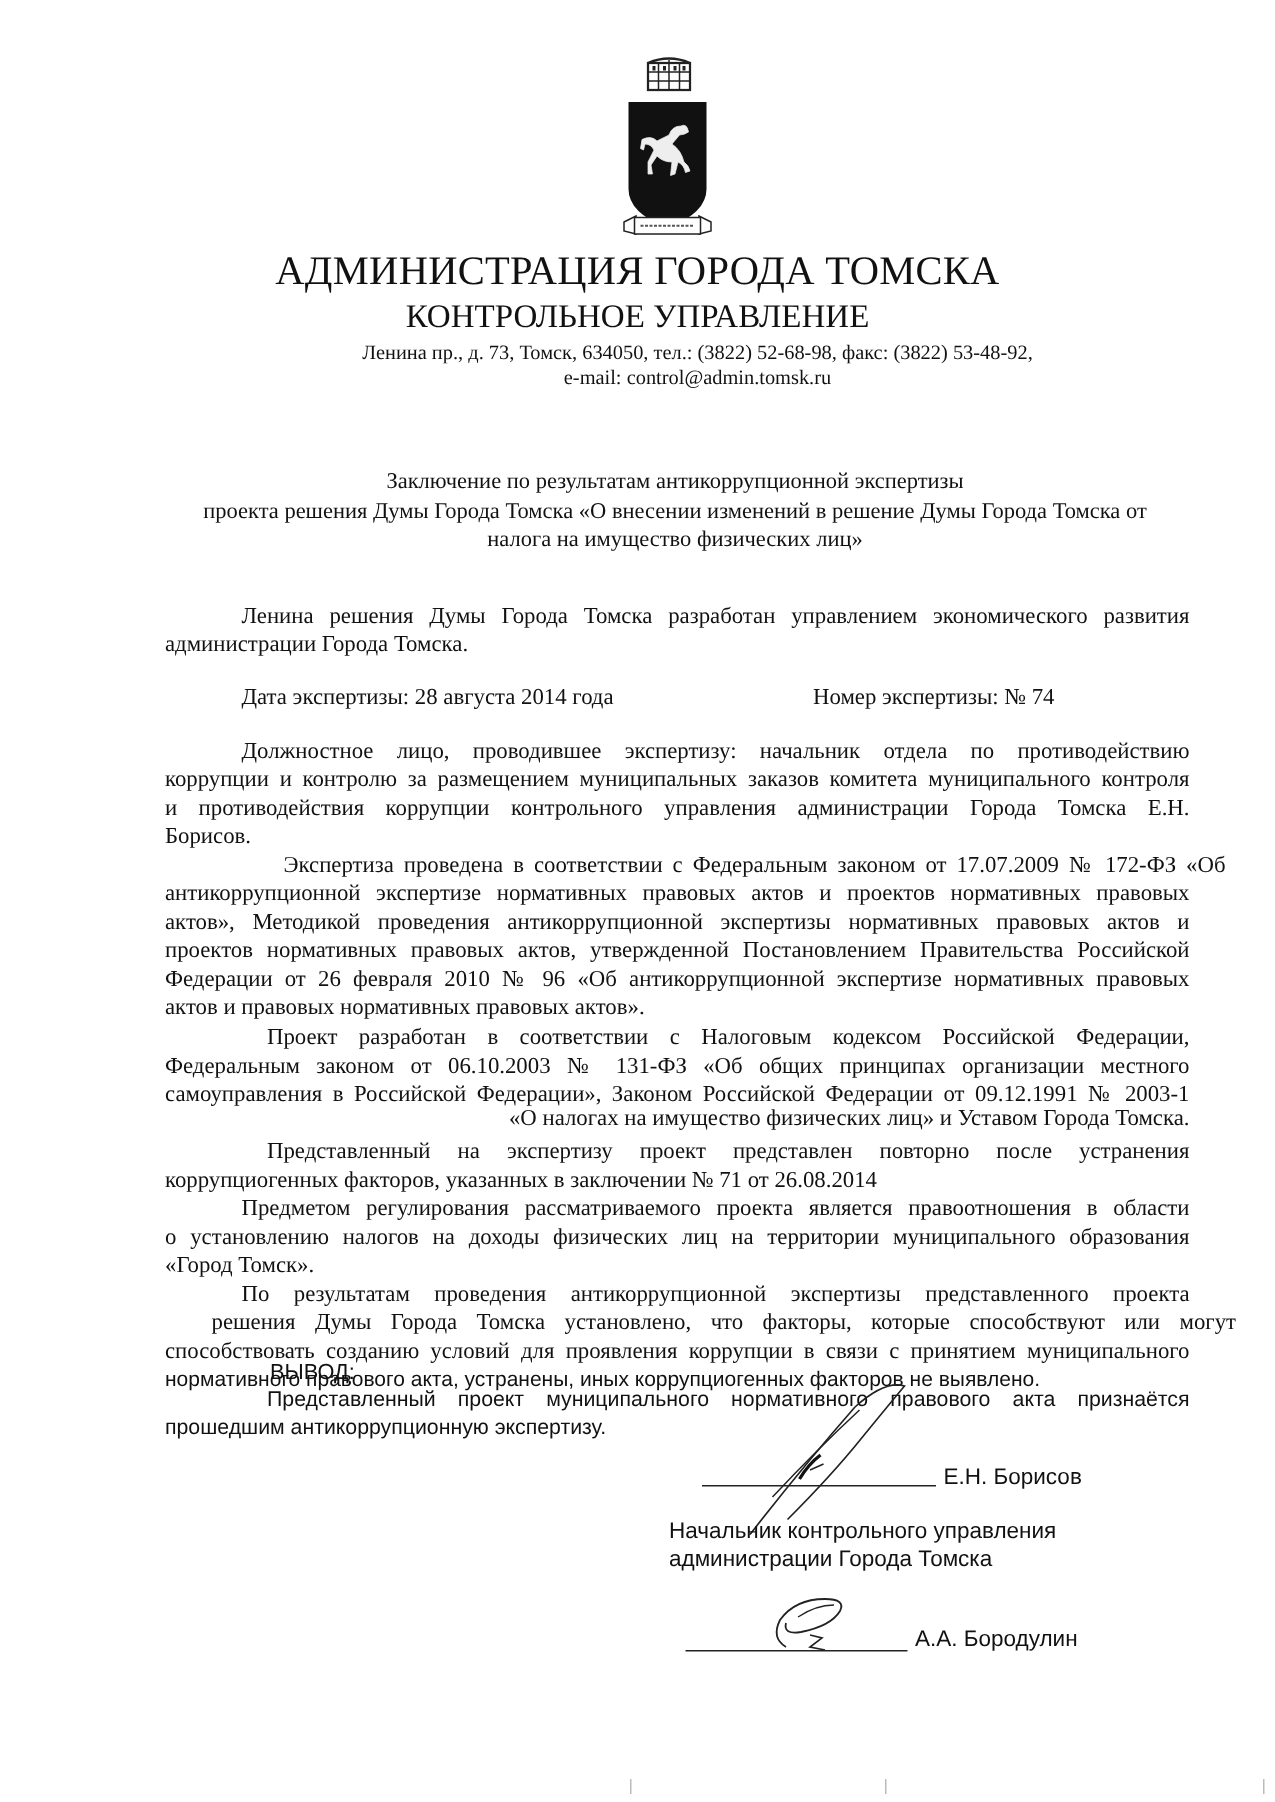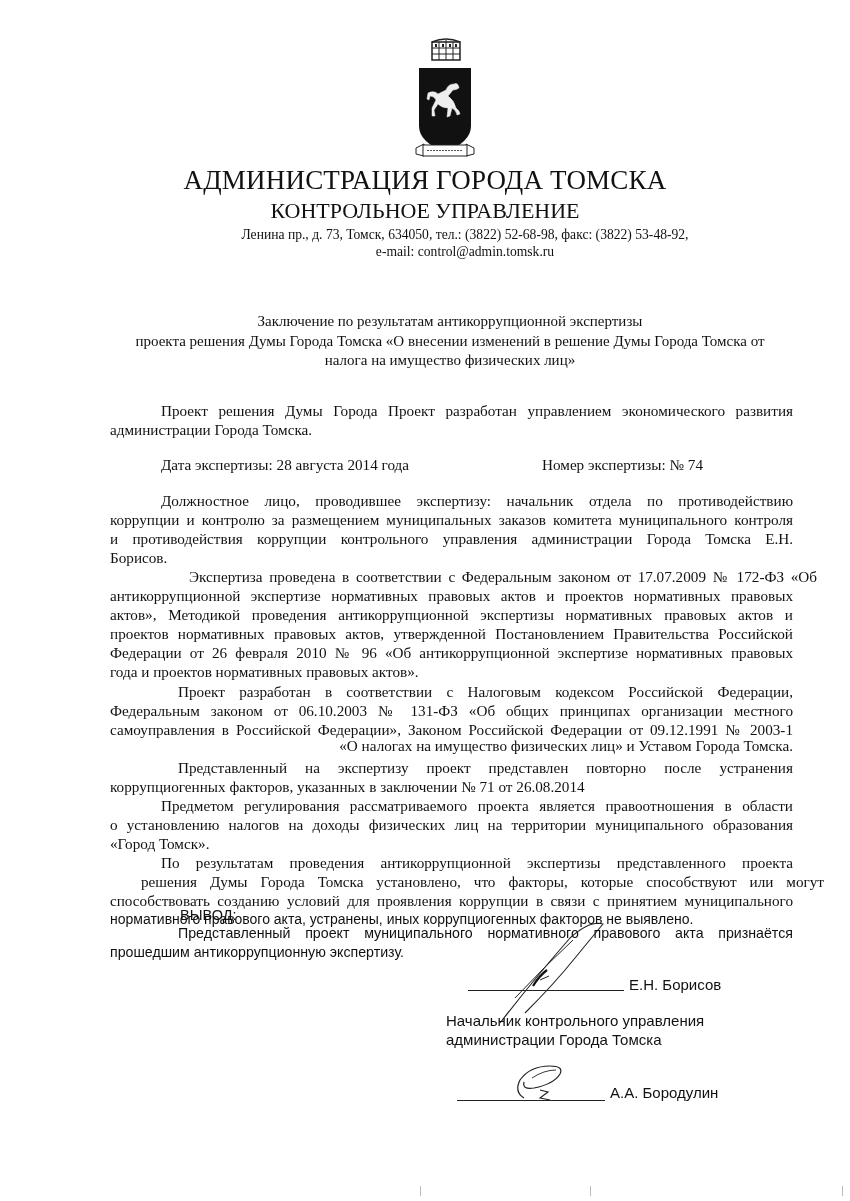--- a/index.html
+++ b/index.html
@@ -62,37 +62,37 @@
   <div>Ленина пр., д. 73, Томск, 634050, тел.: (3822) 52-68-98, факс: (3822) 53-48-92,</div>
   <div>e-mail: control@admin.tomsk.ru</div>
 </div>
 
 <div class="abs title">
   <div>Заключение по результатам антикоррупционной экспертизы</div>
   <div>проекта решения Думы Города Томска «О внесении изменений в решение Думы Города Томска от</div>
   <div>налога на имущество физических лиц»</div>
 </div>
 
-<div class="line just ind" style="top:401px;">Проект решения Думы Города Проект разработан  управлением экономического развития</div>
+<div class="line just ind" style="top:401px;">Ленина решения Думы Города Томска разработан  управлением экономического развития</div>
 <div class="line" style="top:420px;">администрации Города Томска.</div>
 
 <div class="line" style="left:161px; width:auto; top:455px;">Дата экспертизы: 28 августа 2014 года</div>
 <div class="line" style="left:542px; width:auto; top:455px;">Номер экспертизы: № 74</div>
 
 <div class="line just ind" style="top:491px;">Должностное лицо, проводившее экспертизу: начальник отдела по противодействию</div>
 <div class="line just" style="top:510px;">коррупции и контролю за размещением муниципальных заказов комитета муниципального контроля</div>
 <div class="line just" style="top:529px;">и противодействия коррупции контрольного управления администрации Города Томска Е.Н.</div>
 <div class="line" style="top:548px;">Борисов.</div>
 
 <div class="line just ind2" style="top:567px;margin-left:24px;">Экспертиза проведена в соответствии с Федеральным законом от 17.07.2009  № 172-ФЗ «Об</div>
 <div class="line just" style="top:586px;">антикоррупционной экспертизе нормативных правовых актов и проектов нормативных правовых</div>
 <div class="line just" style="top:605px;">актов», Методикой проведения антикоррупционной экспертизы нормативных правовых актов и</div>
 <div class="line just" style="top:624px;">проектов нормативных правовых актов, утвержденной Постановлением Правительства Российской</div>
 <div class="line just" style="top:643px;">Федерации от 26 февраля 2010  № 96 «Об антикоррупционной экспертизе нормативных правовых</div>
-<div class="line" style="top:662px;">года и проектов нормативных правовых актов».</div>
+<div class="line" style="top:662px;">актов и правовых нормативных правовых актов».</div>
 
 <div class="line just ind3" style="top:682px;">Проект разработан в соответствии с  Налоговым кодексом Российской Федерации,</div>
 <div class="line just" style="top:701px;">Федеральным законом от 06.10.2003 № 131-ФЗ «Об общих принципах организации местного</div>
 <div class="line just" style="top:720px;">самоуправления в Российской Федерации», Законом Российской Федерации от 09.12.1991 № 2003-1</div>
 <div class="line" style="top:736px;text-align:right;">«О налогах на имущество физических лиц» и Уставом Города Томска.</div>
 
 <div class="line just ind3" style="top:758px;">Представленный на экспертизу проект представлен повторно после устранения</div>
 <div class="line" style="top:777px;">коррупциогенных факторов, указанных в заключении № 71 от 26.08.2014</div>
 
 <div class="line just ind" style="top:796px;">Предметом регулирования рассматриваемого проекта является правоотношения в области</div>

